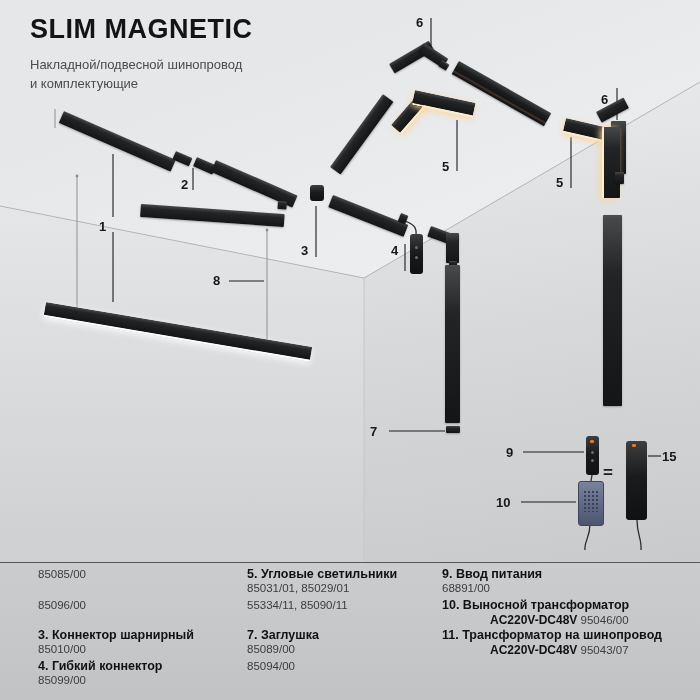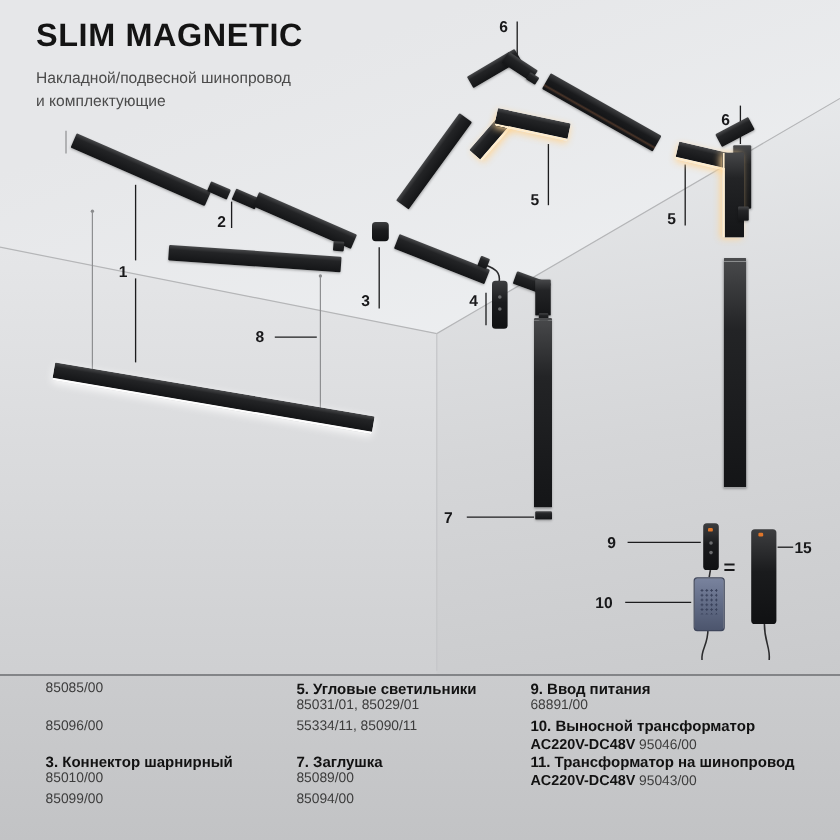--- a/index.html
+++ b/index.html
@@ -35,21 +35,21 @@
   .psu-grid{position:absolute;left:4px;top:8px;width:15px;height:22px;
     background-image:radial-gradient(#39415a 31%,transparent 34%);background-size:4px 4px;}
   
   .lbl{position:absolute;font-size:13px;font-weight:bold;color:#18181a;}
   .eq{font-size:17px;}
   
   .leg-col{position:absolute;top:567px;width:205px;display:flex;flex-direction:column;}
   .leg-cell{height:30.5px;}
   .leg-name{font-size:12.5px;font-weight:bold;color:#121212;white-space:nowrap;}
   .leg-code{font-size:11.5px;color:#3c3c3c;margin-top:1px;white-space:nowrap;}
-  .leg-volt{font-weight:bold;color:#121212;font-size:12px;}
+  .leg-volt{font-weight:bold;color:#121212;font-size:12px;margin-left:48px;}
   svg{position:absolute;left:0;top:0;}
 </style>
 </head>
 <body>
 
 <div class="plane ceiling"></div>
 <div class="plane wall-back"></div>
 <div class="plane wall-right"></div>
 <div class="abs legend-strip"></div>
 
@@ -171,20 +171,21 @@
     <div class="leg-code">85085/00</div>
   </div>
   <div class="leg-cell">
     <div class="leg-code">85096/00</div>
   </div>
   <div class="leg-cell">
     <div class="leg-name">3. Коннектор шарнирный</div>
     <div class="leg-code">85010/00</div>
   </div>
   <div class="leg-cell">
+    <div class="leg-name">4. Гибкий коннектор</div>
     <div class="leg-code">85099/00</div>
   </div>
 </div>
 
 <div class="leg-col" style="left:247px">
   <div class="leg-cell">
     <div class="leg-name">5. Угловые светильники</div>
     <div class="leg-code">85031/01, 85029/01</div>
   </div>
   <div class="leg-cell">
@@ -208,16 +209,16 @@
     <div class="leg-name">10. Выносной трансформатор</div>
     <div class="leg-code">
       <span class="leg-volt">AC220V-DC48V</span>
       <span>95046/00</span>
     </div>
   </div>
   <div class="leg-cell">
     <div class="leg-name">11. Трансформатор на шинопровод</div>
     <div class="leg-code">
       <span class="leg-volt">AC220V-DC48V</span>
-      <span>95043/00</span>
+      <span>95043/07</span>
     </div>
   </div>
 </div>
 
 </body></html>

